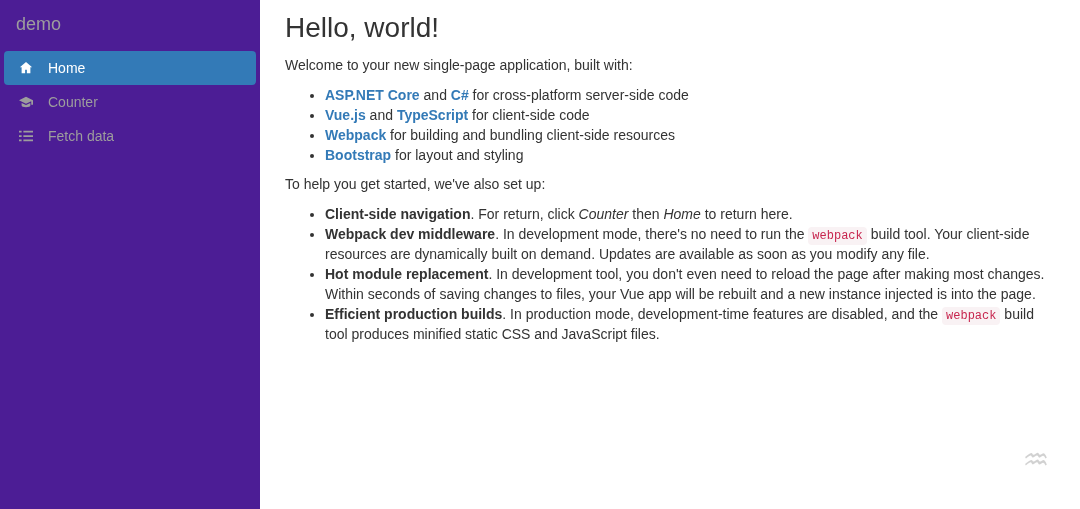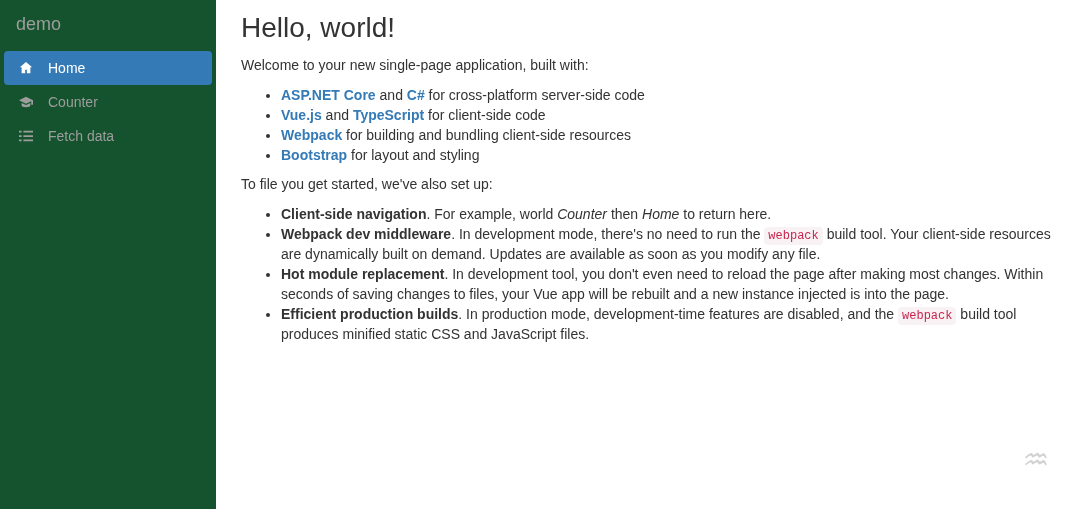--- a/index.html
+++ b/index.html
@@ -1,17 +1,17 @@
 <!DOCTYPE html>
 <html><head>
   <meta charset="utf-8">
   <style>
     * { margin: 0; padding: 0; box-sizing: border-box; }
     body { font-family: "Helvetica Neue", Helvetica, Arial, sans-serif; font-size: 14px; color: #333; display: flex; height: 509px; width: 1080px; overflow: hidden; background: #fff; }
-    .sidebar { width: 216px; background: #14532d; color: #9d9d9d; display: flex; flex-direction: column; flex-shrink: 0; }
+    .sidebar { width: 260px; background: #4c1d95; color: #9d9d9d; display: flex; flex-direction: column; flex-shrink: 0; }
     .brand { padding: 14px 16px 12px 16px; font-size: 18px; color: #9d9d9d; }
     .nav { display: flex; flex-direction: column; padding: 4px 4px 0 4px; gap: 0; }
     .nav-item { display: flex; align-items: center; gap: 14px; padding: 9px 14px; color: #9d9d9d; cursor: pointer; border-radius: 4px; }
     .nav-item.active { background: #337ab7; color: #fff; }
     .nav-item .icon { width: 16px; display: inline-flex; justify-content: center; }
     .nav-item svg { fill: currentColor; }
     .content { flex: 1; padding: 12px 25px 20px 25px; overflow: auto; position: relative; }
     h1 { font-size: 28px; font-weight: 500; margin-bottom: 12px; color: #333; }
     p { margin: 0 0 10px; line-height: 1.42; }
     ul { padding-left: 40px; margin: 0 0 10px; }
@@ -66,24 +66,24 @@
     <li>
       <a>Vue.js</a><span> and </span><a>TypeScript</a><span> for client-side code</span>
     </li>
     <li>
       <a>Webpack</a><span> for building and bundling client-side resources</span>
     </li>
     <li>
       <a>Bootstrap</a><span> for layout and styling</span>
     </li>
   </ul>
-  <p>To file you get started, we've also set up:</p>
+  <p>To help you get started, we've also set up:</p>
   <ul>
     <li>
-      <strong>Client-side navigation</strong><span>. For example, world </span><em>Counter</em><span> then </span><em>Home</em><span> to return here.</span>
+      <strong>Client-side navigation</strong><span>. For return, click </span><em>Counter</em><span> then </span><em>Home</em><span> to return here.</span>
     </li>
     <li>
       <strong>Webpack dev middleware</strong><span>. In development mode, there's no need to run the </span><code>webpack</code><span> build tool. Your client-side resources are dynamically built on demand. Updates are available as soon as you modify any file.</span>
     </li>
     <li>
       <strong>Hot module replacement</strong><span>. In development tool, you don't even need to reload the page after making most changes. Within seconds of saving changes to files, your Vue app will be rebuilt and a new instance injected is into the page.</span>
     </li>
     <li>
       <strong>Efficient production builds</strong><span>. In production mode, development-time features are disabled, and the </span><code>webpack</code><span> build tool produces minified static CSS and JavaScript files.</span>
     </li>

